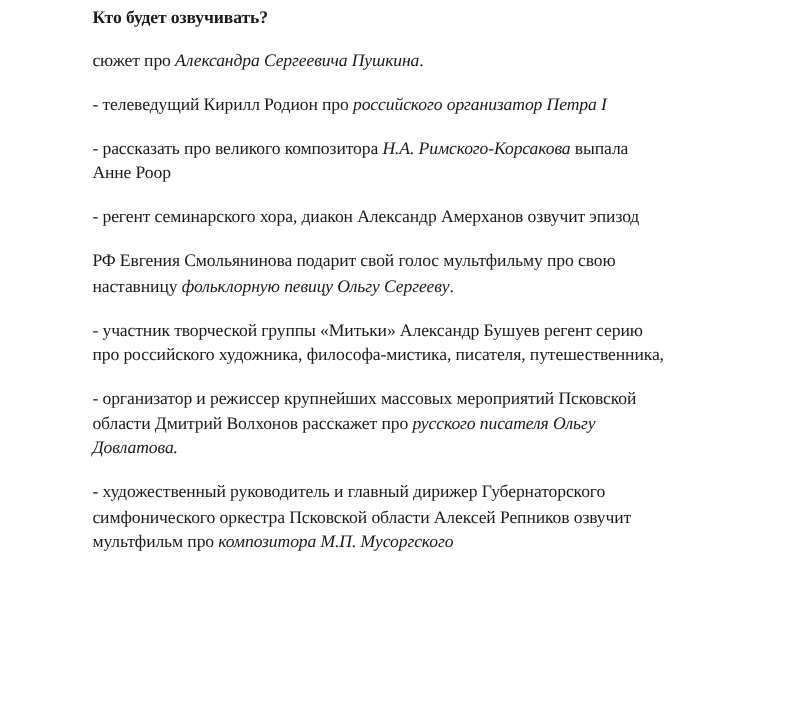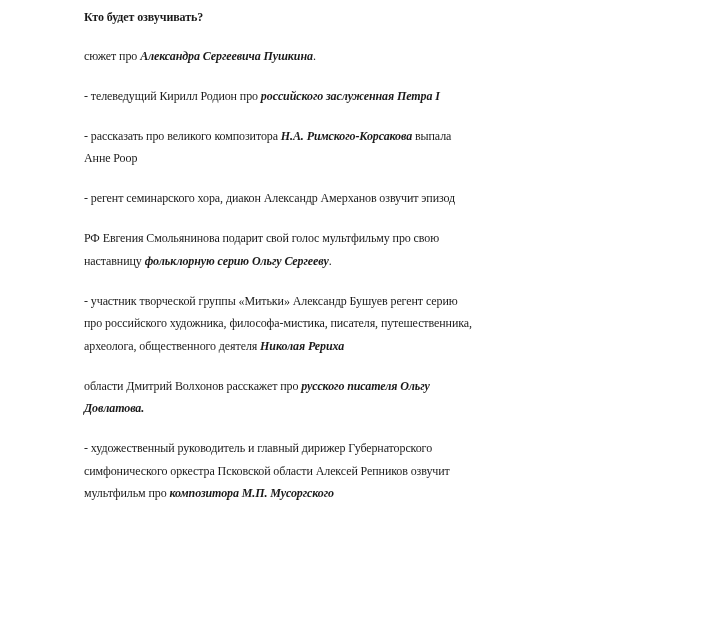--- a/index.html
+++ b/index.html
@@ -12,72 +12,72 @@
       height: 637px;
       overflow: hidden;
       position: relative;
     }
     .doc {
       position: absolute;
       left: 84px;
       top: 6px;
       width: 620px;
       font-family: "Liberation Serif", "DejaVu Serif", serif;
-      font-size: 12px;
+      font-size: 16px;
       color: #1a1a1a;
       letter-spacing: -0.1px;
     }
     .doc-title {
       font-weight: bold;
       line-height: 22.5px;
       margin: 0 0 16px 0;
       white-space: nowrap;
     }
     .para {
       margin: 0 0 17.5px 0;
     }
     .line {
       display: block;
       line-height: 22.5px;
       white-space: nowrap;
     }
     .seg-bi {
-      font-weight: bold;
+      font-weight: normal;
       font-style: italic;
     }
   </style>
 </head>
 <body>
 
 <div class="doc">
   <div class="doc-title">Кто будет озвучивать?</div>
   <div id="paras">
       <div class="para">
         <span class="line"><span class="seg-n">сюжет про </span><span class="seg-bi">Александра Сергеевича Пушкина</span><span class="seg-n">.</span></span>
       </div>
       <div class="para">
-        <span class="line"><span class="seg-n">- телеведущий Кирилл Родион про </span><span class="seg-bi">российского заслуженная Петра I</span></span>
+        <span class="line"><span class="seg-n">- телеведущий Кирилл Родион про </span><span class="seg-bi">российского организатор Петра I</span></span>
       </div>
       <div class="para">
         <span class="line"><span class="seg-n">- рассказать про великого композитора </span><span class="seg-bi">Н.А. Римского-Корсакова</span><span class="seg-n"> выпала</span></span>
         <span class="line"><span class="seg-n">Анне Роор</span></span>
       </div>
       <div class="para">
         <span class="line"><span class="seg-n">- регент семинарского хора, диакон Александр Амерханов озвучит эпизод</span></span>
       </div>
       <div class="para">
         <span class="line"><span class="seg-n">РФ Евгения Смольянинова подарит свой голос мультфильму про свою</span></span>
-        <span class="line"><span class="seg-n">наставницу </span><span class="seg-bi">фольклорную серию Ольгу Сергееву</span><span class="seg-n">.</span></span>
+        <span class="line"><span class="seg-n">наставницу </span><span class="seg-bi">фольклорную певицу Ольгу Сергееву</span><span class="seg-n">.</span></span>
       </div>
       <div class="para">
         <span class="line"><span class="seg-n">- участник творческой группы «Митьки» Александр Бушуев регент серию</span></span>
         <span class="line"><span class="seg-n">про российского художника, философа-мистика, писателя, путешественника,</span></span>
-        <span class="line"><span class="seg-n">археолога, общественного деятеля </span><span class="seg-bi">Николая Рериха</span></span>
       </div>
       <div class="para">
+        <span class="line"><span class="seg-n">- организатор и режиссер крупнейших массовых мероприятий Псковской</span></span>
         <span class="line"><span class="seg-n">области Дмитрий Волхонов расскажет про </span><span class="seg-bi">русского писателя  Ольгу</span></span>
         <span class="line"><span class="seg-bi">Довлатова.</span></span>
       </div>
       <div class="para">
         <span class="line"><span class="seg-n">- художественный руководитель и главный дирижер Губернаторского</span></span>
         <span class="line"><span class="seg-n">симфонического оркестра Псковской области Алексей Репников озвучит</span></span>
         <span class="line"><span class="seg-n">мультфильм про  </span><span class="seg-bi">композитора  М.П. Мусоргского</span></span>
       </div>
     </div>
 </div>

